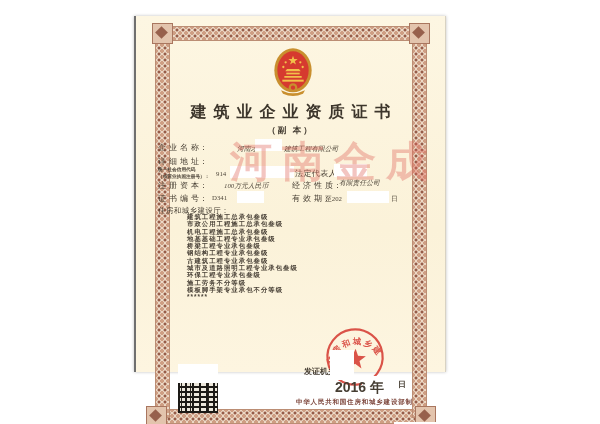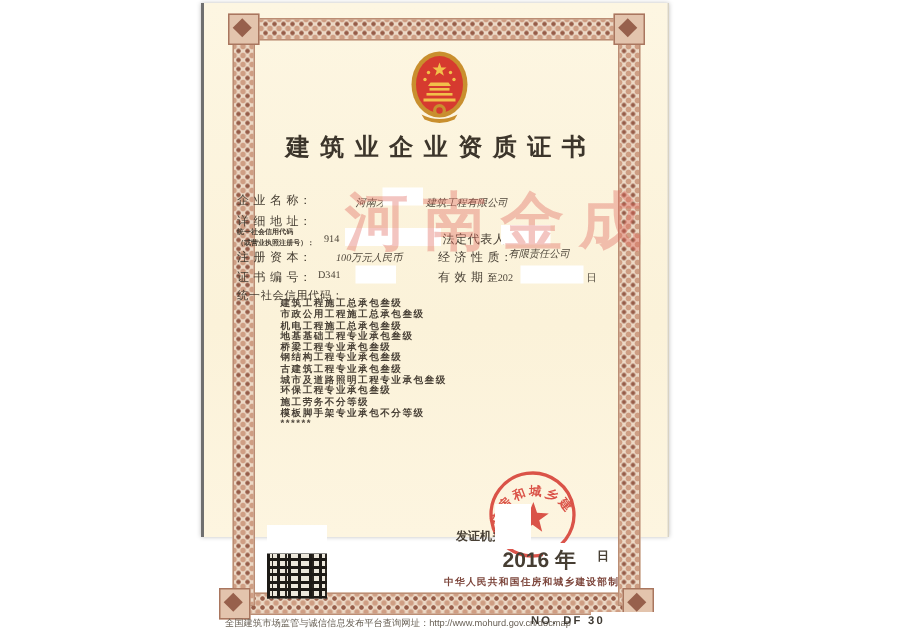--- a/index.html
+++ b/index.html
@@ -1,18 +1,18 @@
 <!DOCTYPE html>
 <html><head>
 <meta charset="utf-8">
 <style>
   html,body{margin:0;padding:0;background:#fff;}
   .stage{position:relative;width:600px;height:424px;background:#fff;overflow:hidden;
          font-family:"Liberation Sans",sans-serif;color:#433c32;}
-  .paper{position:absolute;left:134px;top:2px;width:309px;height:356px;
+  .paper{position:absolute;left:134px;top:16px;width:309px;height:356px;
          background:linear-gradient(180deg,#fdf6e2 0%,#fbf2d9 60%,#fdf5e0 100%);
          border-left:2px solid #6f6f6f;border-right:1px solid #d8d2c2;
          box-shadow:0 0 3px rgba(0,0,0,.25);}
   
   .frame{position:absolute;left:19px;top:10px;width:272px;height:398px;pointer-events:none;}
   .edge{position:absolute;background-color:#ecd9c6;
         background-image:
           radial-gradient(circle,rgba(146,86,66,.95) 1.2px,rgba(146,86,66,0) 1.8px),
           radial-gradient(circle,rgba(205,155,128,.95) 1.6px,rgba(205,155,128,0) 2.2px);
         background-size:6px 6px,6px 6px;background-position:0 0,3px 3px;
@@ -95,20 +95,21 @@
       <path d="M21,34 h18 l2.5,3.5 h-23 z" fill="#f2c04a"></path>
       <rect x="20" y="39.5" width="20" height="2.6" fill="#f2c04a"></rect>
       <rect x="17" y="44.5" width="26" height="2.6" fill="#f2c04a"></rect>
       <rect x="14" y="50" width="32" height="3" fill="#f2c04a"></rect>
       <circle cx="30" cy="62" r="6.5" fill="#c98f2e"></circle>
       <circle cx="30" cy="62" r="3.2" fill="#d63a2f"></circle>
       <path d="M12,66 q18,9 36,0 l-3,5 q-15,7 -30,0 z" fill="#c98f2e"></path>
     </svg>
 
     <div class="title">建筑业企业资质证书</div>
+    <div class="subtitle">（副 本）</div>
 
     <div class="lbl" style="left:22px;top:126px">企 业 名 称：</div>
     <div class="val" style="left:101px;top:128px">河南才</div>
     <div class="patch" style="left:119px;top:123px;width:27px;height:12px"></div>
     <div class="val" style="left:148px;top:128px">建筑工程有限公司</div>
 
     <div class="lbl" style="left:22px;top:140px">详 细 地 址：</div>
 
     <div class="mini" style="left:22px;top:151px">统一社会信用代码</div>
     <div class="mini" style="left:22px;top:158px">（或营业执照注册号）：</div>
@@ -123,21 +124,21 @@
     <div class="val" style="left:203px;top:162px">有限责任公司</div>
 
     <div class="lbl" style="left:22px;top:177px">证 书 编 号：</div>
     <div class="val" style="left:76px;top:178px;font-style:normal">D341</div>
     <div class="patch" style="left:101px;top:175px;width:27px;height:12px"></div>
     <div class="lbl" style="left:156px;top:177px">有  效  期：</div>
     <div class="val" style="left:189px;top:178px;font-style:normal">至202</div>
     <div class="patch" style="left:211px;top:175px;width:42px;height:12px"></div>
     <div class="val" style="left:255px;top:178px;font-style:normal">日</div>
 
-    <div class="lbl" style="left:22px;top:190px;font-size:7.5px">统一社会信用代码：</div>
+    <div class="lbl" style="left:22px;top:190px;font-size:7.5px">住房和城乡建设厅：</div>
 
     <div class="qual-list">
         <div class="qual-item">建筑工程施工总承包叁级</div>
         <div class="qual-item">市政公用工程施工总承包叁级</div>
         <div class="qual-item">机电工程施工总承包叁级</div>
         <div class="qual-item">地基基础工程专业承包叁级</div>
         <div class="qual-item">桥梁工程专业承包叁级</div>
         <div class="qual-item">钢结构工程专业承包叁级</div>
         <div class="qual-item">古建筑工程专业承包叁级</div>
         <div class="qual-item">城市及道路照明工程专业承包叁级</div>

